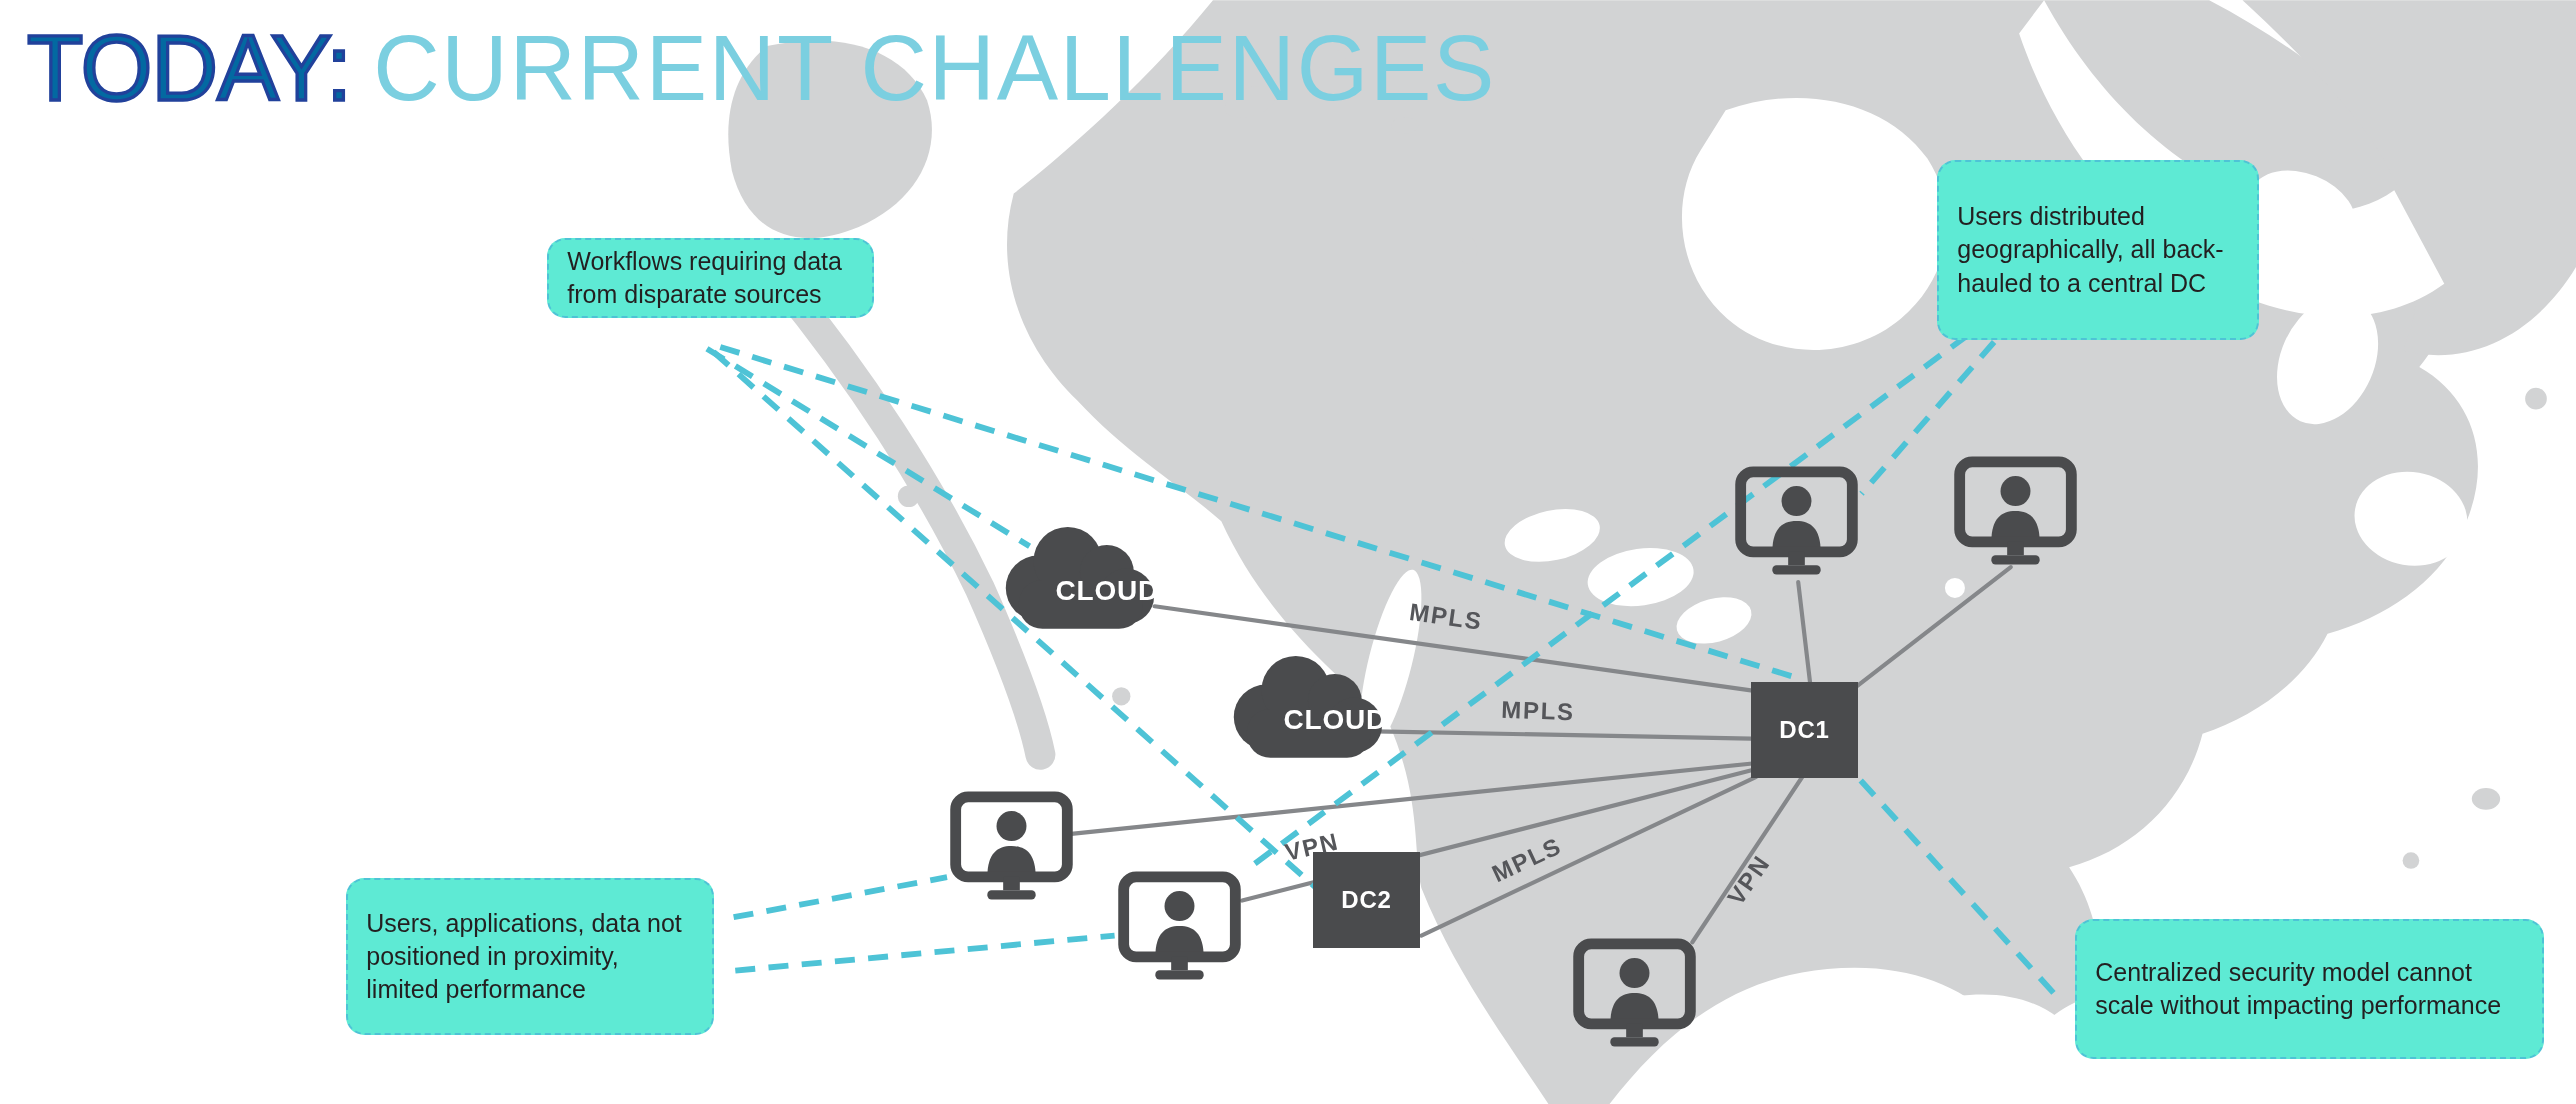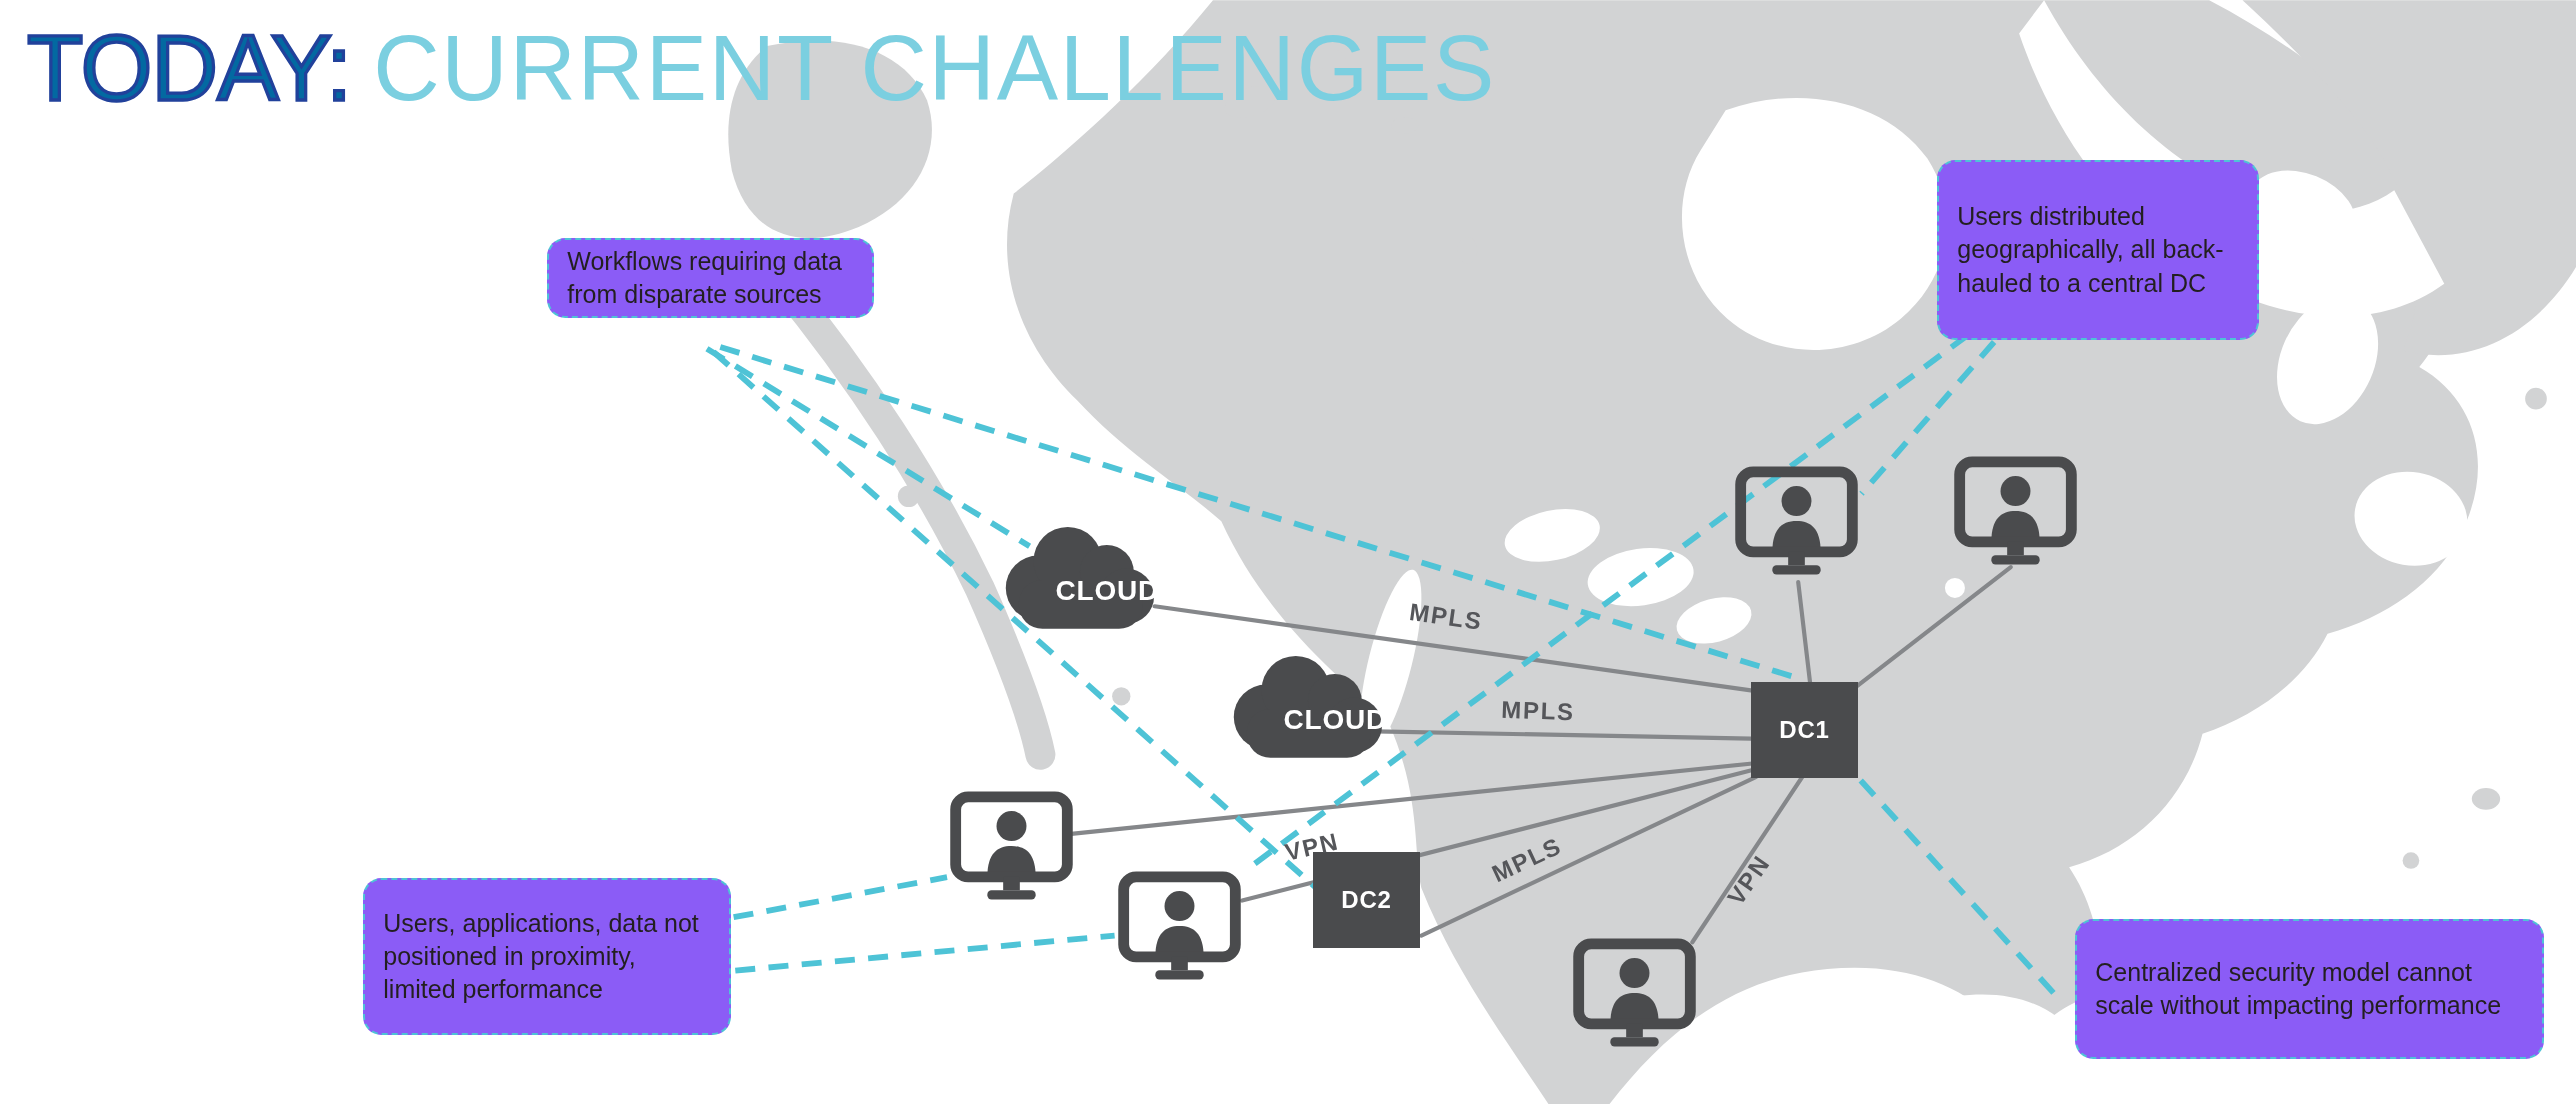--- a/index.html
+++ b/index.html
@@ -24,32 +24,32 @@
     -webkit-text-stroke:3.3px #21419b;
     margin-right:22px;
   }
   .title .secondary{
     color:#7bcfe0;font-weight:400;letter-spacing:1.7px;text-align:right;
   }
 
   
   .callout{
     position:absolute;
-    background:#8b5cf6;
+    background:#5eead4;
     border:2.5px dashed #4ec3d6;
     border-radius:18.3px;
     box-sizing:border-box;
     display:flex;align-items:center;
     padding:15px 18.3px;
     font-size:25px;line-height:1.33;
     color:#231f20;
   }
   #callout-workflows       {left:535px; top:238px; width:327px; height:80px;margin-left:12px;}
   #callout-users-distributed{left:1937px;top:160px; width:322px; height:180px;}
-  #callout-users-apps      {left:363px; top:878px;width:368px; height:157px;}
+  #callout-users-apps      {left:346px; top:878px;width:368px; height:157px;}
   #callout-centralized     {left:2059px;top:919px;width:469px; height:140px;margin-left:16px;}
 
   
   .dc-node{
     position:absolute;width:107px;height:96px;
     background:#4a4b4d;
     display:flex;align-items:center;justify-content:center;
     color:#ffffff;font-weight:700;font-size:24px;letter-spacing:0.8px;
   }
   #node-dc1{left:1751px;top:682px;}

